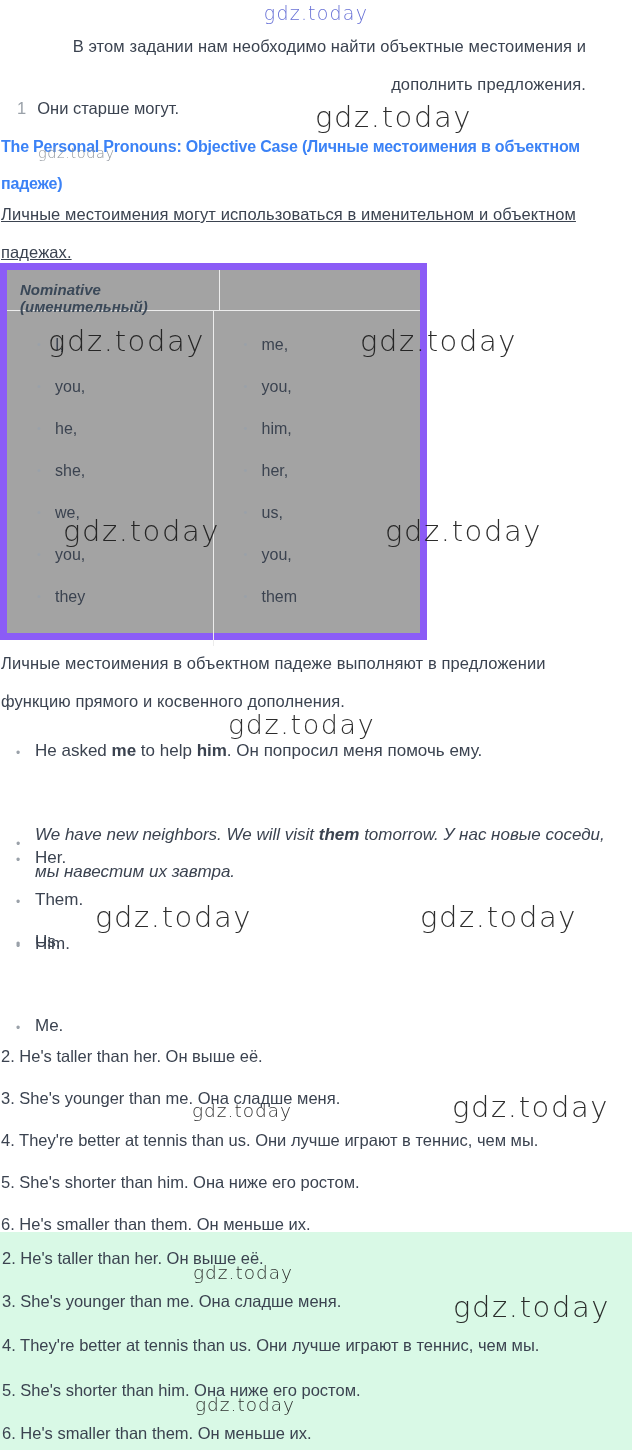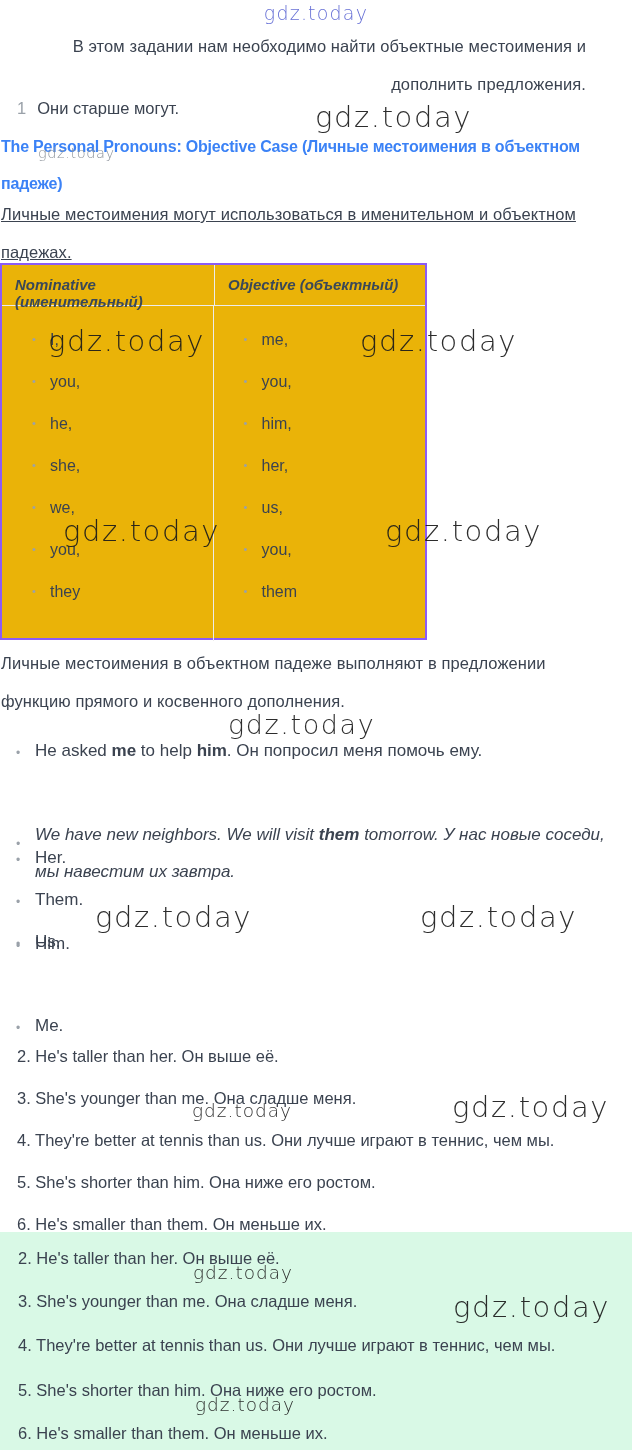--- a/index.html
+++ b/index.html
@@ -35,21 +35,21 @@
 
   .h-title {
     position:absolute; top:128px; left:1px; width:616px;
     font-size:16px; font-weight:bold; line-height:37px;
     color:#3b82f6; letter-spacing:-.2px;
   }
 
   
   .ptable {
     position:absolute; top:263px; left:0; width:427px; height:377px;
-    border:2px solid #8b5cf6; background:#eab308;
+    border:7px solid #8b5cf6; background:#a3a3a3;
   }
   .ptable .hrow { display:flex; height:41px; border-bottom:1px solid #ececec; }
   .ptable .hcell {
     font-size:15px; font-weight:bold; font-style:italic; color:#3a4858;
     padding:11px 0 0 13px; letter-spacing:0;
   }
   .ptable .hcell.c1 { width:213px; border-right:1px solid #ececec; }
   .ptable .hcell.c2 { flex:1; }
   .ptable .brow { display:flex; height:335px; }
   .ptable .bcell { width:213px; }
@@ -72,21 +72,21 @@
   .bullet.two { line-height:37px; }
   .bullet::before {
     content:"•"; position:absolute; left:0; top:3px;
     font-size:12px; color:#9aa1a9;
   }
   .bullet.two::before { top:10px; }
   .b { font-weight:bold; }
 
   .sentence {
     position:absolute; left:1px; white-space:nowrap;
-    font-size:16.5px; line-height:23px; letter-spacing:0;margin-left:16px;
+    font-size:16.5px; line-height:23px; letter-spacing:0;
   }
 
   .answers-block {
     position:absolute; top:1232px; left:0; width:632px; height:218px;
     background:#d9f9e6;
   }
   .answers-block .sentence { left:2px; }
 </style>
 </head>
 <body>
@@ -99,21 +99,20 @@
   <span class="num">1</span><span>Они старше могут.</span>
 </div>
 
 <div class="h-title">The Personal Pronouns: Objective Case (Личные местоимения в объектном падеже)</div>
 
 <div class="para" style="top:195px; width:575px;text-decoration:underline;">Личные местоимения могут использоваться в именительном и объектном падежах.</div>
 
 <div class="ptable">
   <div class="hrow">
     <div class="hcell c1">Nominative (именительный)</div>
-    <div class="hcell c2">Objective (объектный)</div>
   </div>
   <div class="brow">
     <div class="bcell c1">
       <ul>
         <li>I,</li>
         <li>you,</li>
         <li>he,</li>
         <li>she,</li>
         <li>we,</li>
         <li>you,</li>

